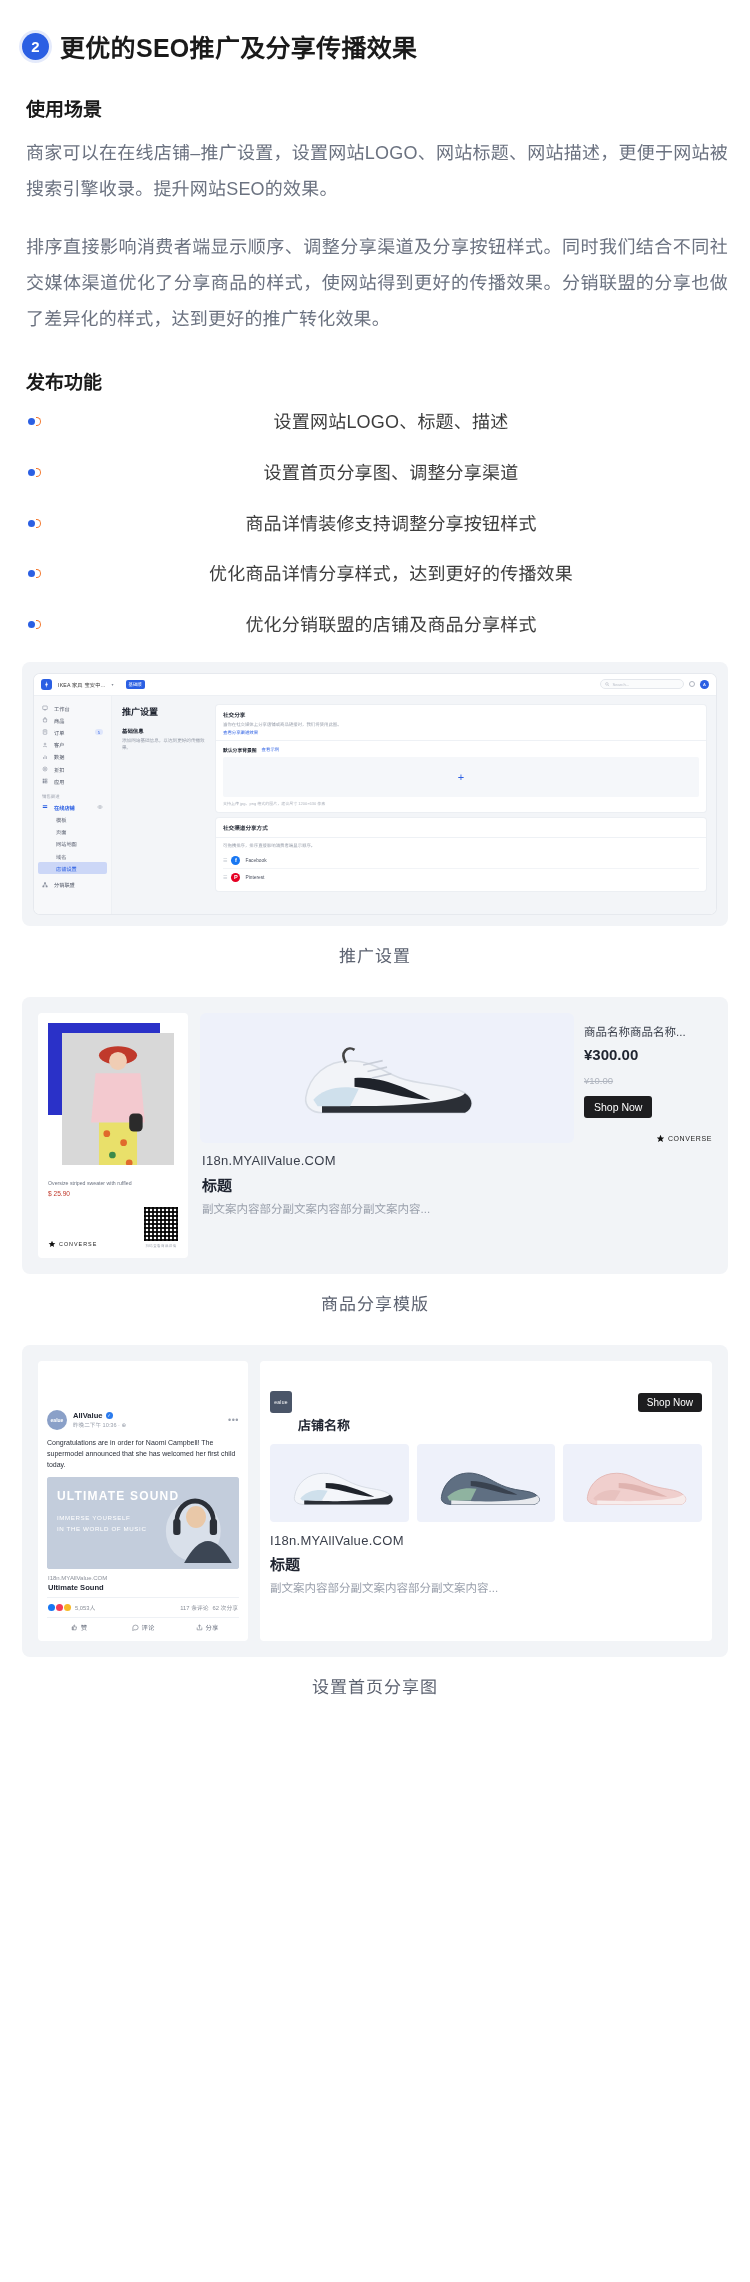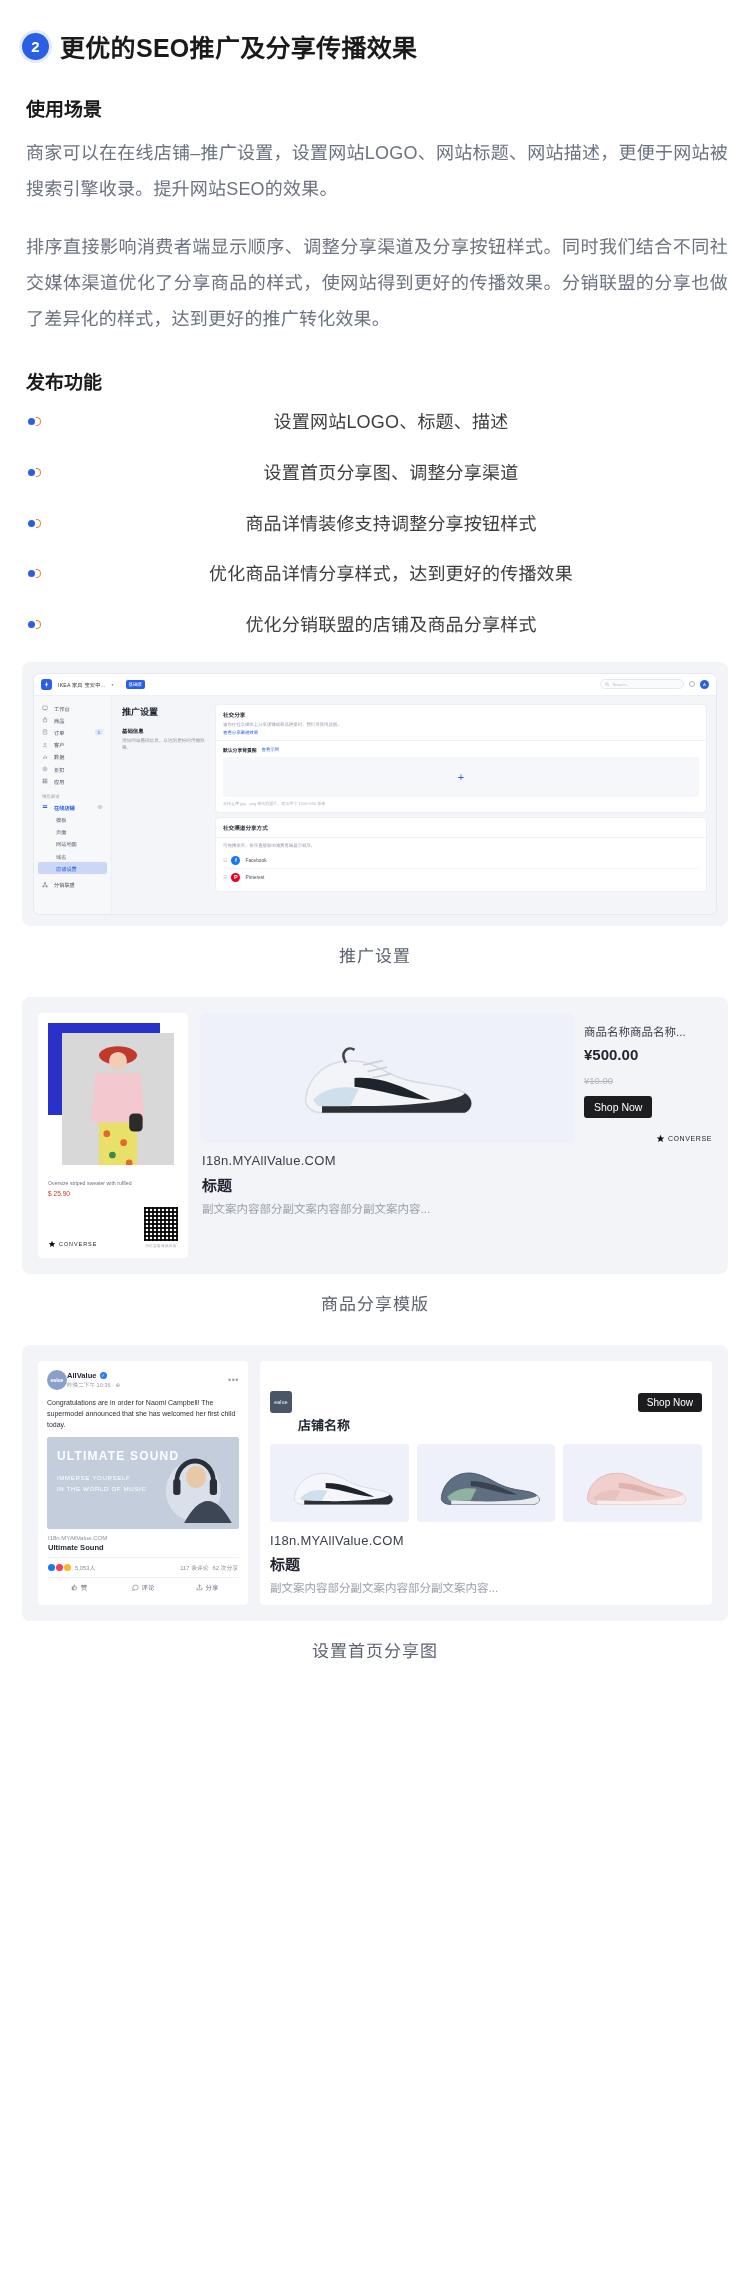--- a/index.html
+++ b/index.html
@@ -162,21 +162,21 @@
   .pi-price{font-size:15px;font-weight:bold;color:#1f2430;margin-top:7px;}
   .pi-old{font-size:9.5px;color:#b0b5bf;text-decoration:line-through;margin-top:12px;}
   .shop-now{
     display:inline-block;background:#1d1d1f;color:#fff;font-size:10.5px;
     padding:5px 10px;border-radius:3px;margin-top:10px;
   }
 
   
   .shopmock{display:flex;gap:12px;padding:16px;}
   .fbpost{width:210px;flex:0 0 auto;background:#fff;border-radius:4px;padding:9px;}
-  .fb-head{display:flex;align-items:center;gap:0;}
+  .fb-head{display:flex;align-items:center;gap:6px;margin-top:40px;}
   .fb-av{width:20px;height:20px;border-radius:50%;background:#8aa0c8;display:flex;align-items:center;
     justify-content:center;color:#fff;font-size:5px;font-weight:bold;}
   .fb-name{font-size:7.6px;font-weight:bold;color:#1f2430;display:flex;align-items:center;gap:3px;}
   .verified{width:7px;height:7px;border-radius:50%;background:#2b7bed;color:#fff;font-size:4.5px;
     display:flex;align-items:center;justify-content:center;}
   .fb-time{font-size:5.6px;color:#9aa0ac;margin-top:1px;}
   .fb-dots{margin-left:auto;color:#9aa0ac;font-size:9px;letter-spacing:.5px;}
   .fb-text{font-size:7px;color:#2a2f3a;line-height:1.6;margin:7px 0 7px;}
   .fb-img{height:92px;border-radius:3px;position:relative;overflow:hidden;
     background:linear-gradient(180deg,#cfd7e6 0%,#b9c4d8 100%);}
@@ -454,21 +454,21 @@
               <path d="M25 78 C28 58 44 44 66 44 C86 44 96 54 112 60 C132 67 160 66 172 74 C180 79 180 88 172 92 L40 92 C30 92 24 86 25 78 Z" fill="#f2f4f8" stroke="#d7dce4" stroke-width="1.4"></path>
               <path d="M40 92 L172 92 C180 88 180 79 172 74 C162 86 60 88 40 84 Z" fill="#2b2f36"></path>
               <path d="M32 80 C40 70 58 66 74 70 L66 86 L36 86 Z" fill="#cfe0ec"></path>
               <path d="M70 60 C96 58 118 70 140 80 C118 80 92 70 70 68 Z" fill="#1f232b"></path>
               <path d="M62 46 C56 36 64 30 70 34" fill="none" stroke="#444" stroke-width="2.4"></path>
               <path d="M78 48 L96 44 M82 54 L100 50 M86 60 L104 56" stroke="#c9ced8" stroke-width="1.6"></path>
             </svg>
           </div>
           <div style="width:128px;flex:0 0 auto;padding-top:4px;">
             <div class="pi-name">商品名称商品名称...</div>
-            <div class="pi-price">¥500.00</div>
+            <div class="pi-price">¥300.00</div>
             <div class="pi-old">¥10.00</div>
             <span class="shop-now">Shop Now</span>
             <div style="display:flex;align-items:center;gap:3px;margin-top:16px;justify-content:flex-end;font-size:7px;color:#222;letter-spacing:.6px;">
               <svg style="width:9px;height:9px" viewBox="0 0 24 24" fill="#111">
                   <polygon points="12,2 15,9 22,9.5 16.5,14 18.5,21 12,17 5.5,21 7.5,14 2,9.5 9,9"></polygon>
                 </svg>
               <span>CONVERSE</span>
             </div>
           </div>
         </div>

